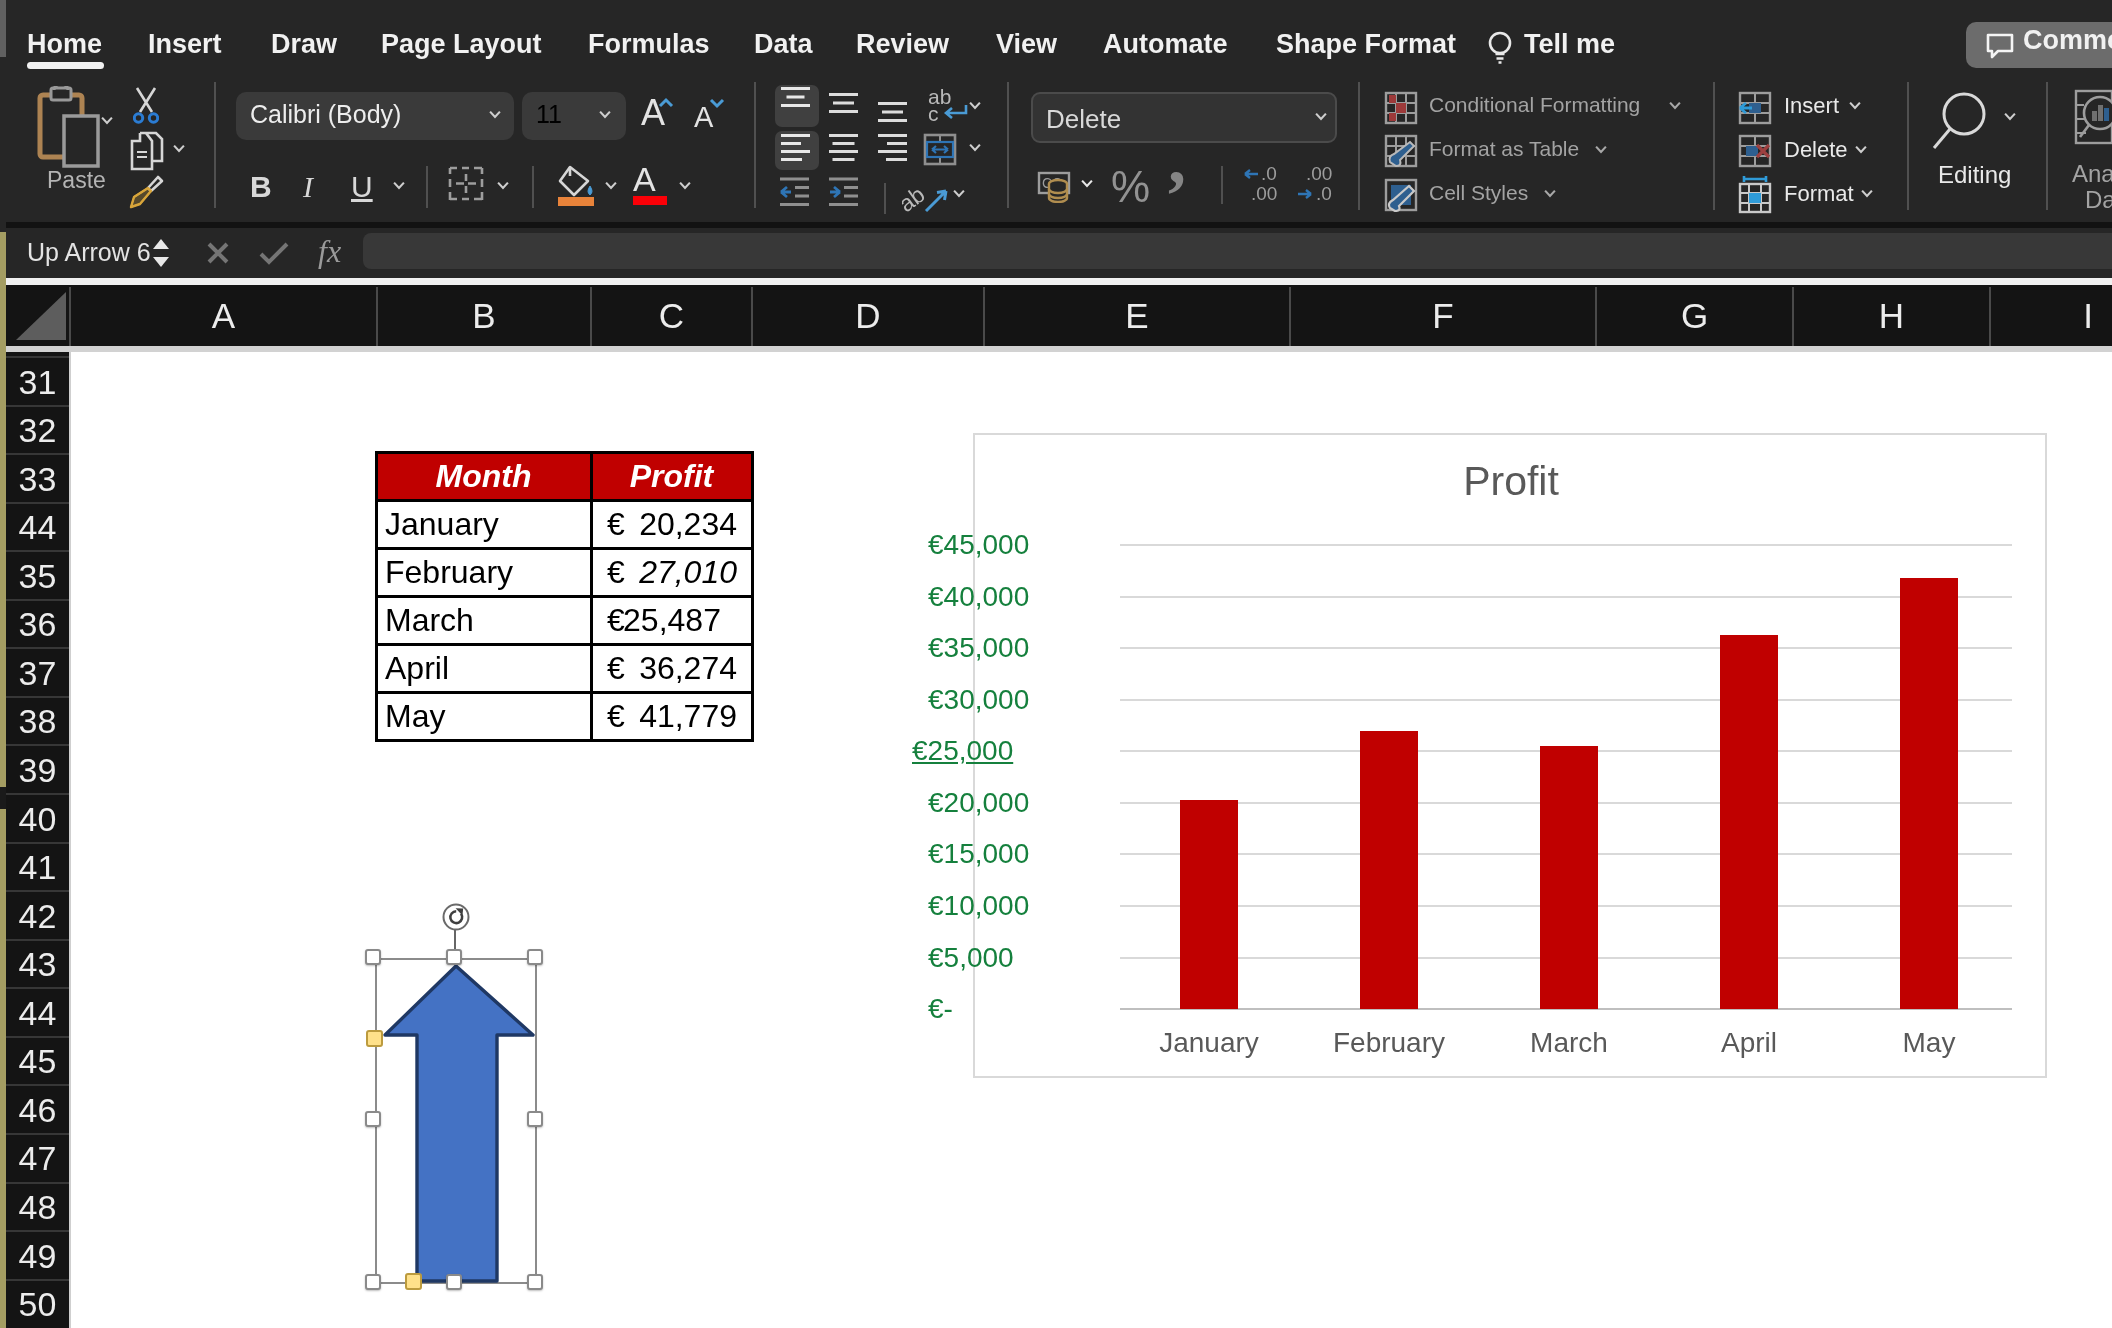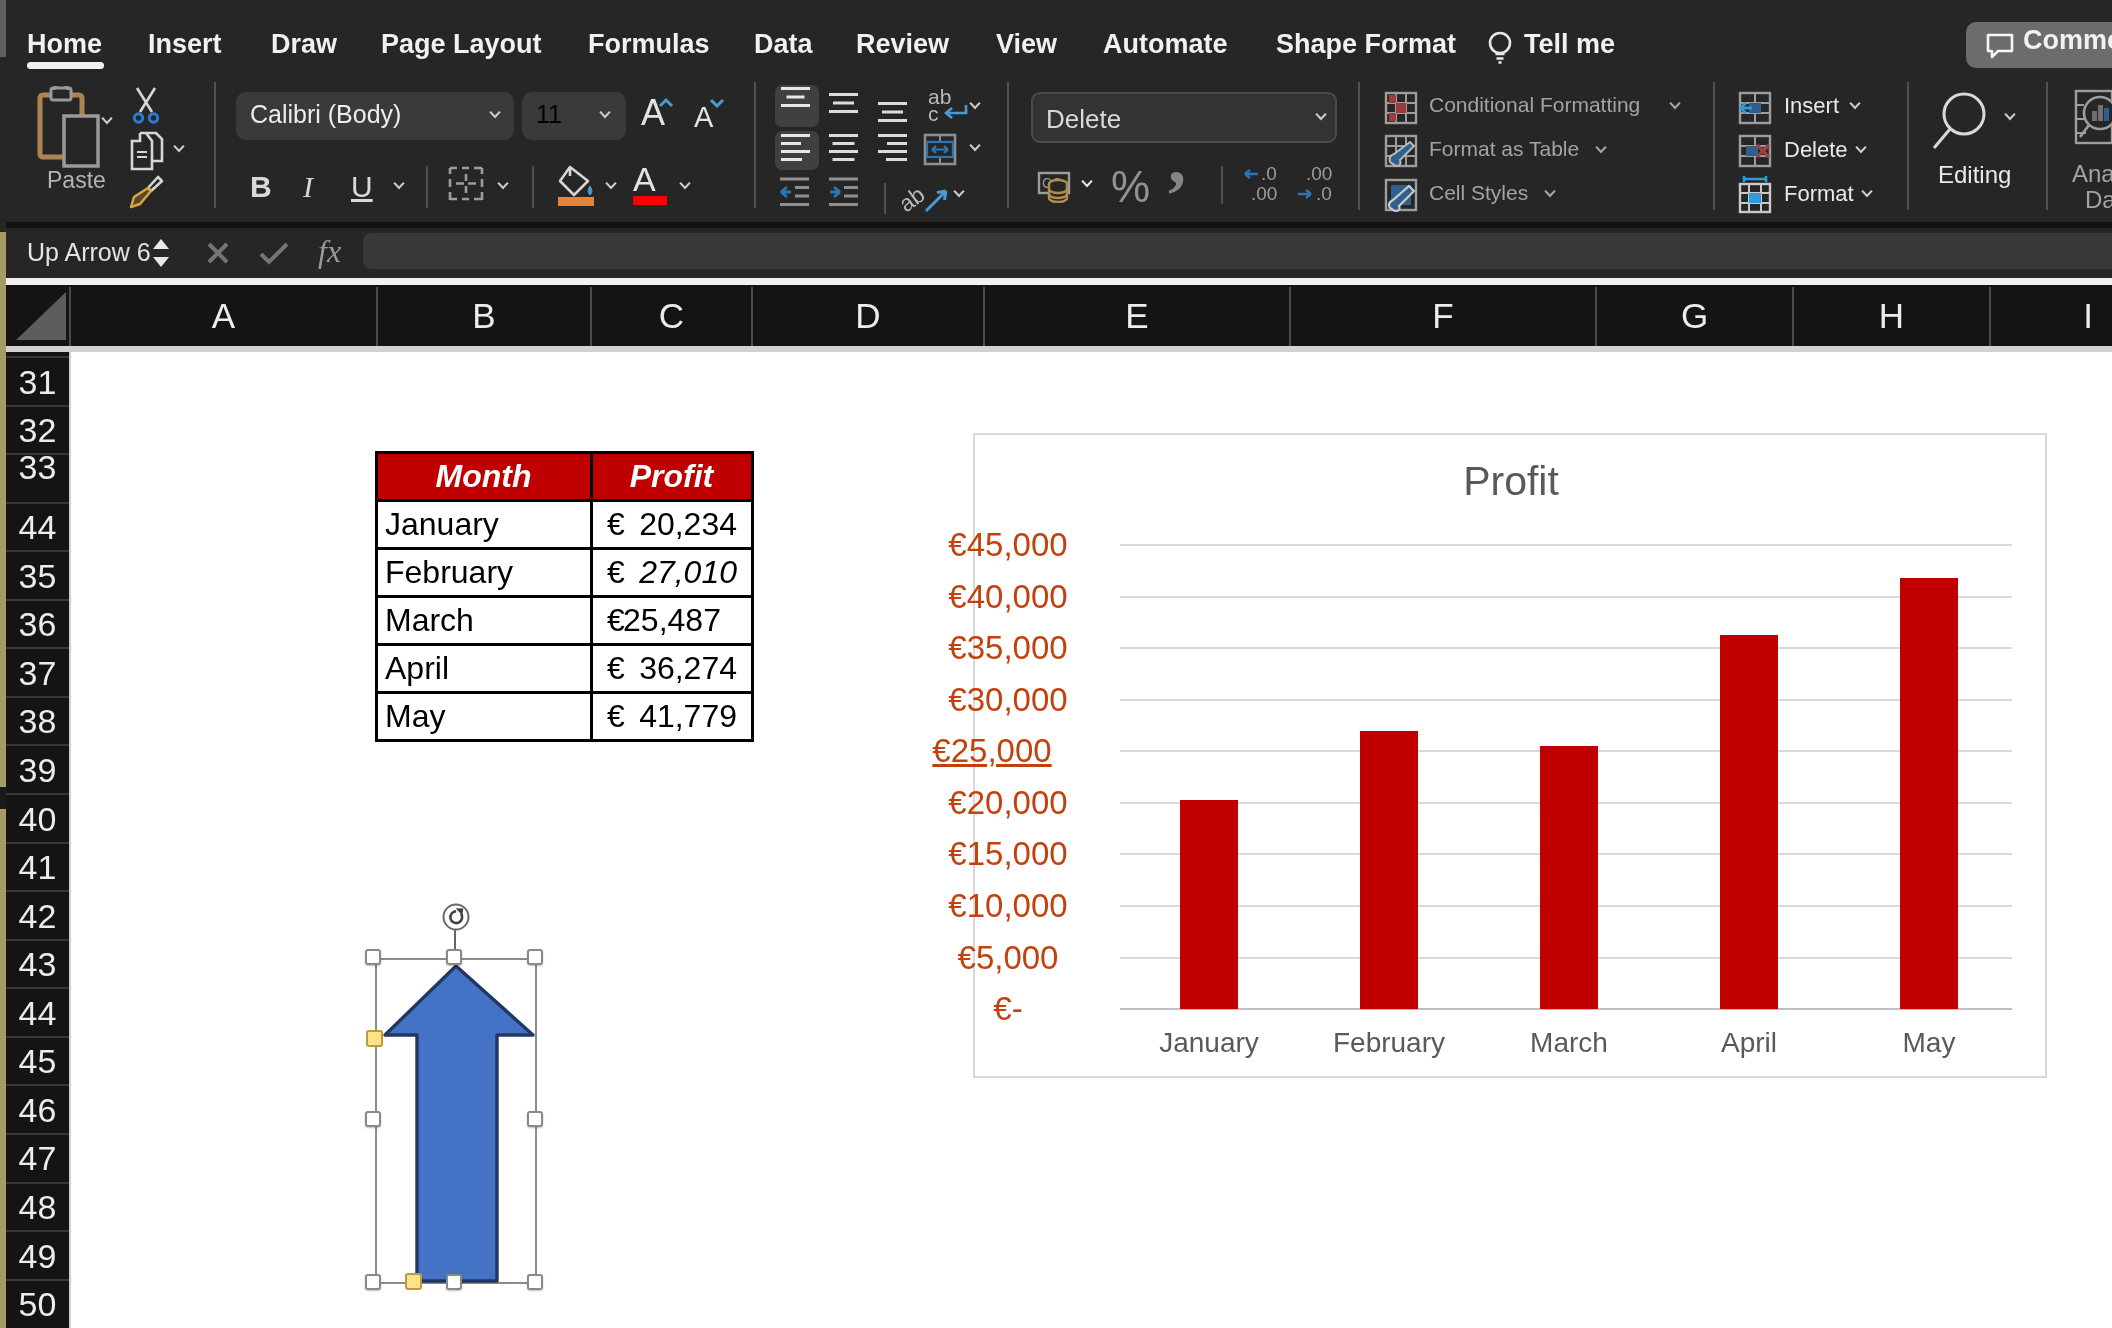--- a/index.html
+++ b/index.html
@@ -10,21 +10,21 @@
 .tab { position:absolute; top:26px; height:36px; line-height:36px; color:#f1f1f1; font-size:27px; font-weight:600; white-space:nowrap; }
 .glbl { color:#a3a3a3; font-size:21px; white-space:nowrap; }
 .wlbl { color:#e9e9e9; font-size:22px; white-space:nowrap; }
 .chev { position:absolute; width:14px; height:9px; }
 .sep { position:absolute; width:2px; background:#505050; }
 .colhdr { position:absolute; top:285px; height:61px; line-height:61px; color:#ececec; font-size:35px; text-align:center; }
 .rowhdr { position:absolute; left:6px; width:63px; color:#ececec; font-size:34px; text-align:center; }
 .hline { position:absolute; background:#373737; height:2px; }
 .vline { position:absolute; background:#4a4a4a; width:2px; }
 .grid { position:absolute; left:1120px; width:892px; height:2px; background:#D9D9D9; }
-.ylab { position:absolute; width:160px; text-align:center; color:#c2410c; font-size:33px; height:34px; line-height:34px; }
+.ylab { position:absolute; width:160px; text-align:left; color:#15803d; font-size:28px; height:34px; line-height:34px; }
 .xlab { position:absolute; top:1027px; color:#595959; font-size:28px; text-align:center; width:200px; }
 .bar { position:absolute; width:58px; background:#C00000; }
 .handle { position:absolute; width:16px; height:16px; background:#fff; border:2px solid #8a8a8a; border-radius:3px; box-shadow:0 1px 2px rgba(0,0,0,0.25); }
 .yhandle { position:absolute; width:17px; height:17px; background:#FFE18A; border:2px solid #BC9B3E; border-radius:3px; }
 .cell { position:absolute; font-size:32px; color:#000; }
 </style>
 </head>
 <body>
 <div id="root">
 
@@ -350,21 +350,21 @@
   </div>
   <div class="ab" style="left:6px;top:346px;width:2106px;height:6px;background:#d2d2d2;"></div>
 
   <div class="ab" style="left:6px;top:352px;width:64px;height:976px;background:#141414;"></div>
   <div id="rowheads">
     <div class="ab" style="left:69px;top:352px;width:2px;height:976px;background:#cfcfcf;"></div>
     <div class="rowhdr" style="top:358px;height:48px;line-height:48px;">31</div>
     <div class="hline" style="left:6px;top:356px;width:63px;"></div>
     <div class="rowhdr" style="top:406px;height:48px;line-height:48px;">32</div>
     <div class="hline" style="left:6px;top:405px;width:63px;"></div>
-    <div class="rowhdr" style="top:443px;height:32px;line-height:48px;">33</div>
+    <div class="rowhdr" style="top:455px;height:32px;line-height:48px;">33</div>
     <div class="hline" style="left:6px;top:453px;width:63px;"></div>
     <div class="rowhdr" style="top:503px;height:48px;line-height:48px;">44</div>
     <div class="hline" style="left:6px;top:502px;width:63px;"></div>
     <div class="rowhdr" style="top:552px;height:48px;line-height:48px;">35</div>
     <div class="hline" style="left:6px;top:550px;width:63px;"></div>
     <div class="rowhdr" style="top:600px;height:52px;line-height:48px;">36</div>
     <div class="hline" style="left:6px;top:599px;width:63px;"></div>
     <div class="rowhdr" style="top:649px;height:48px;line-height:48px;">37</div>
     <div class="hline" style="left:6px;top:647px;width:63px;"></div>
     <div class="rowhdr" style="top:697px;height:48px;line-height:48px;">38</div>

